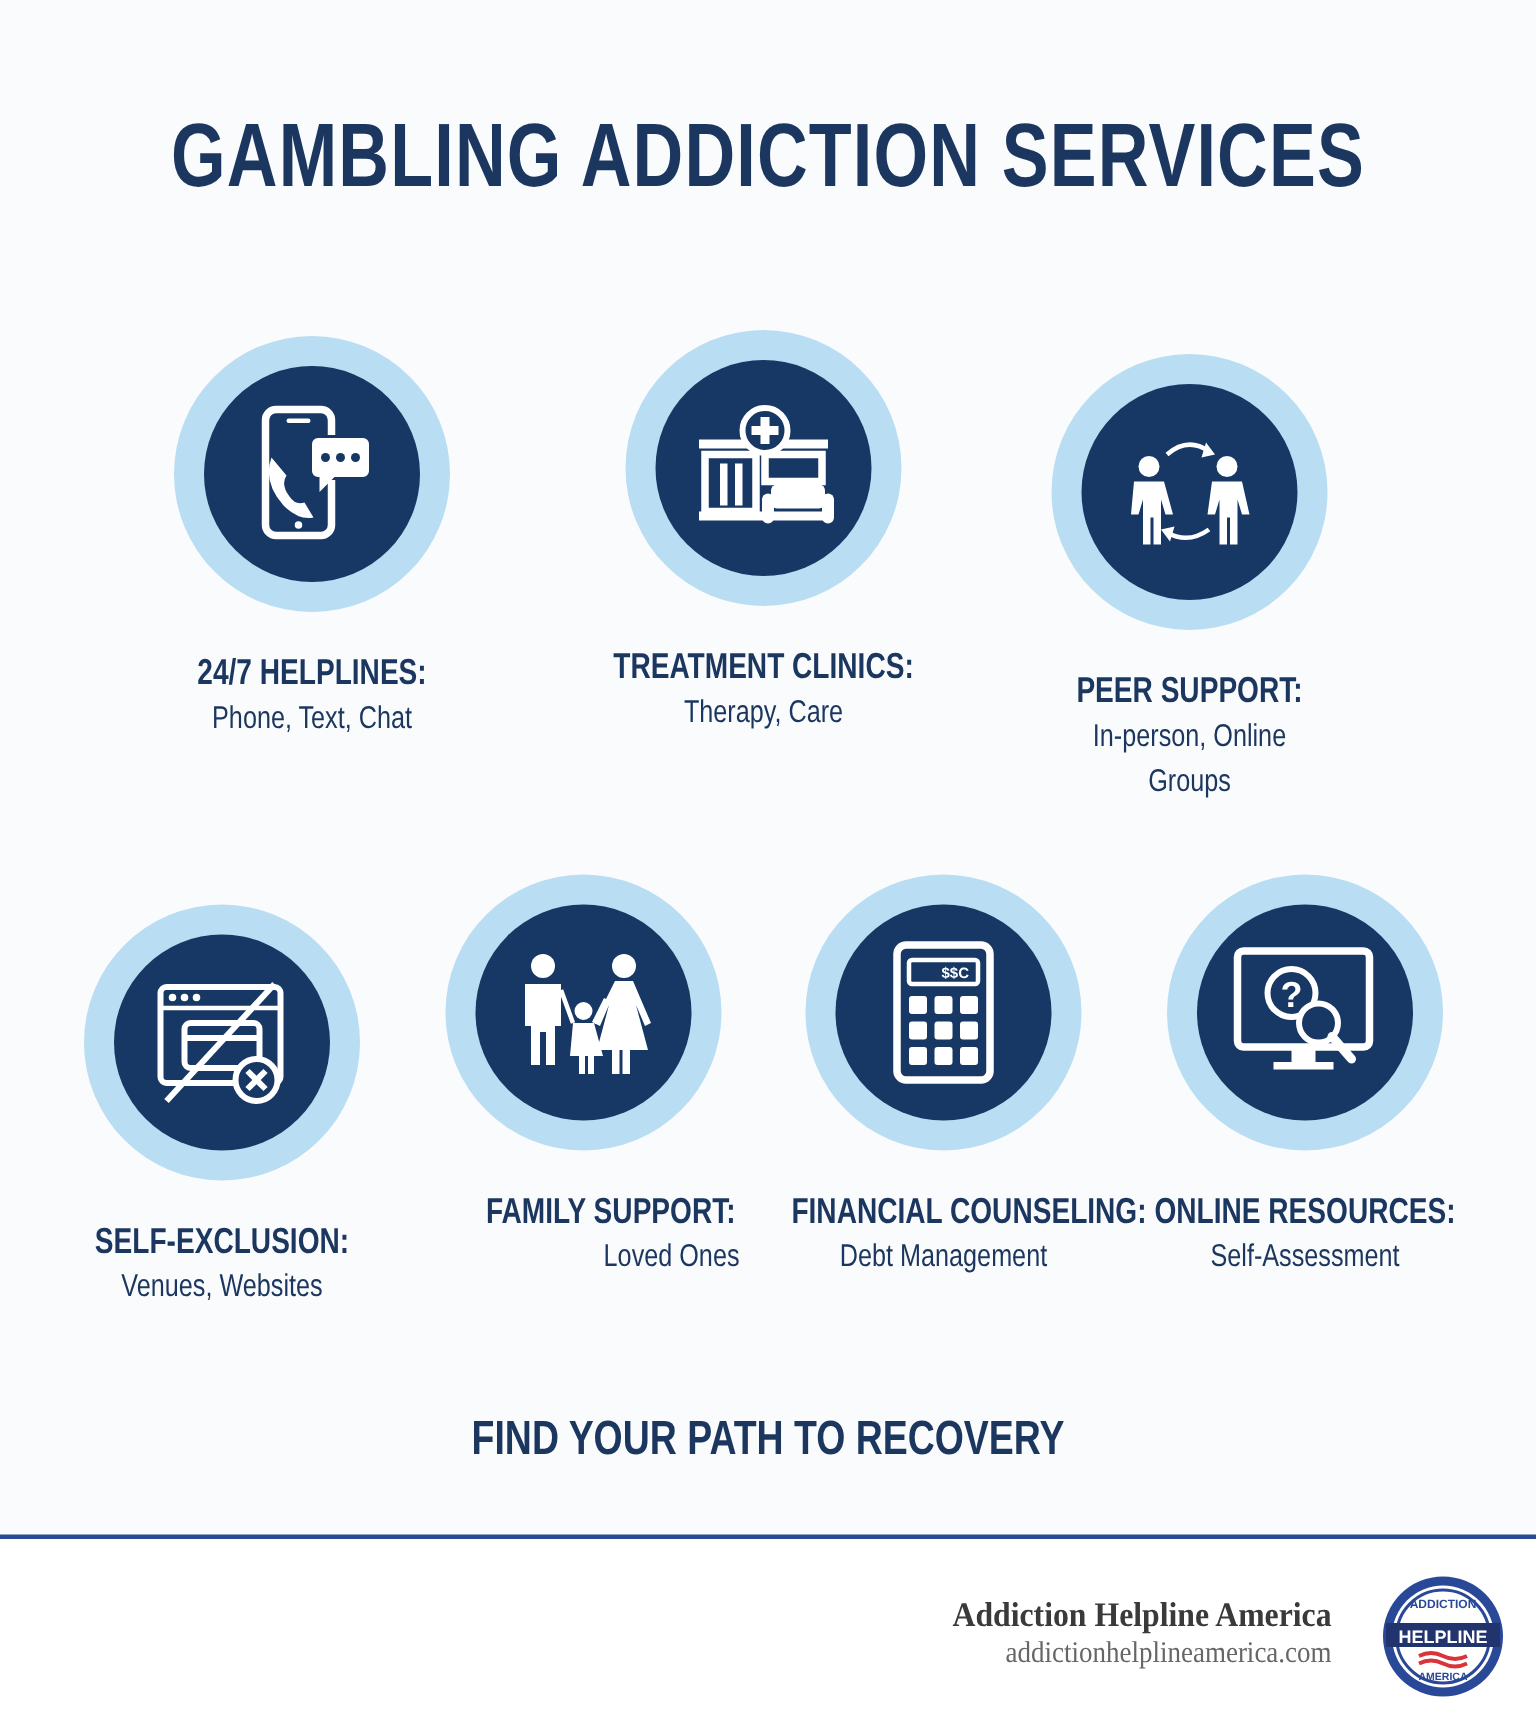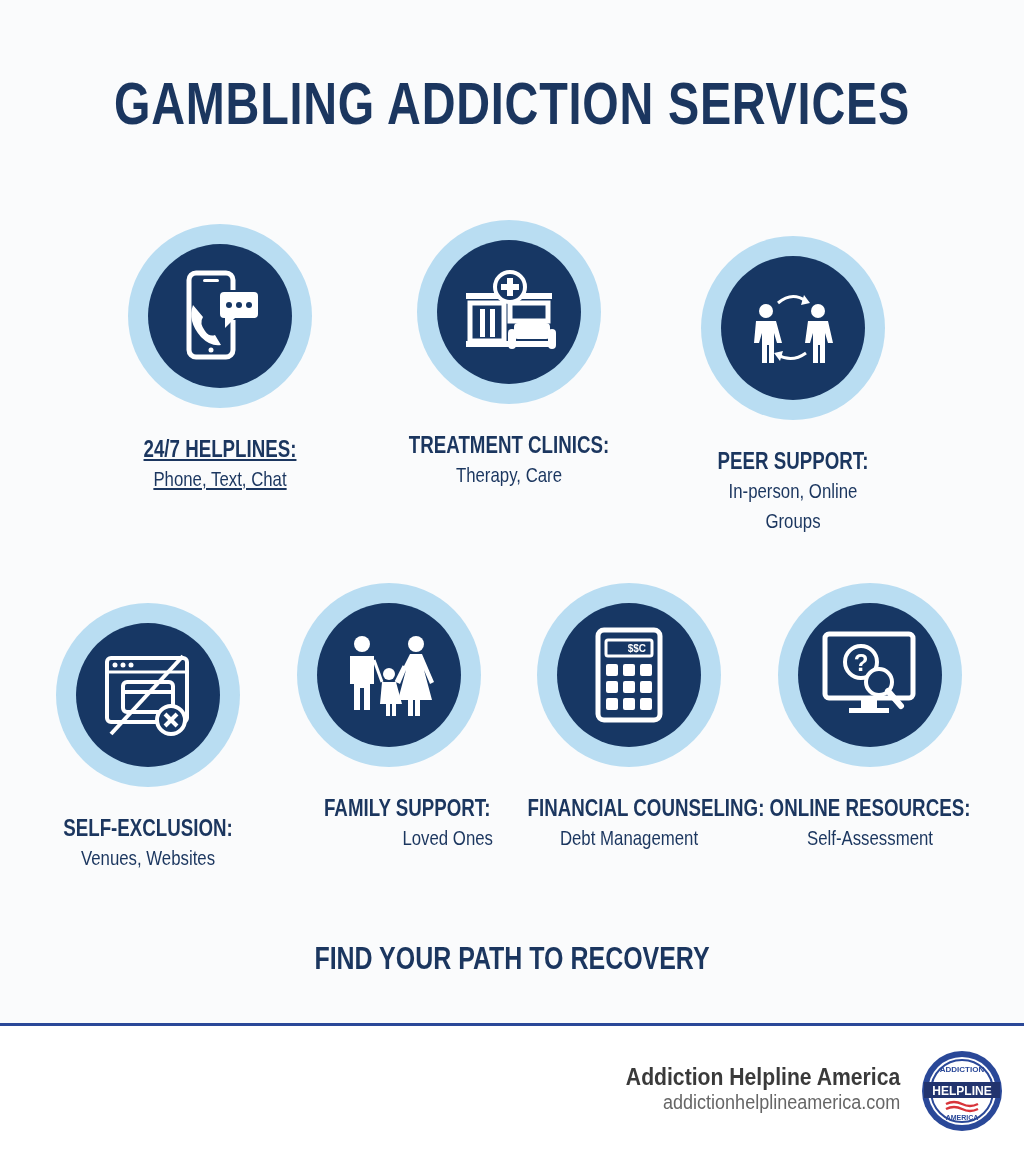--- a/index.html
+++ b/index.html
@@ -44,40 +44,40 @@
     transform: scaleX(0.78); transform-origin: center; line-height: 44px;
   }
   .divider {
     position: absolute; left: 0; top: 1023px; width: 1024px; height: 3px;
     background: #2a4898;
   }
   .footer {
     position: absolute; left: 0; top: 1026px; width: 1024px; height: 128px; background: #ffffff;
   }
   .brand {
-    position: absolute; right: 124px; top: 1063px; text-align: right;
+    position: absolute; right: 136px; top: 1063px; text-align: right; font-family: Liberation Serif, serif;
   }
   .brand-name {
     font-weight: bold; font-size: 23px; color: #3a3a3a; line-height: 28px;
     transform: scaleX(0.92); transform-origin: right;
   }
   .brand-url {
     font-size: 20px; color: #666; line-height: 22px;
     transform: scaleX(0.9); transform-origin: right;
   }
   .badge {
     position: absolute; left: 920px; top: 1050px; width: 84px; height: 82px;
   }
 </style>
 </head>
 <body>
 
 <div class="title">GAMBLING ADDICTION SERVICES</div>
 
-<div class="service" style="left:90px; top:224px;text-decoration:underline;">
+<div class="service" style="left:78px; top:224px;">
   <div class="circle">
     <div class="inner">
       <svg viewBox="0 0 110 110">
         <rect x="24" y="12" width="44" height="84" rx="7" fill="none" stroke="#fff" stroke-width="5"></rect>
         <rect x="38" y="18" width="16" height="3" rx="1.5" fill="#fff"></rect>
         <circle cx="46" cy="89" r="2.5" fill="#fff"></circle>
         <path d="M28 44 q-6 16 8 32 q10 10 20 8 l-6 -10 q-6 2 -10 -4 q-6 -8 -2 -14 z" fill="#fff"></path>
         <rect x="54" y="30" width="40" height="28" rx="5" fill="#fff" stroke="#173764" stroke-width="2"></rect>
         <path d="M60 57 l0 10 l10 -10 z" fill="#fff"></path>
         <circle cx="64" cy="44" r="3" fill="#173764"></circle>

